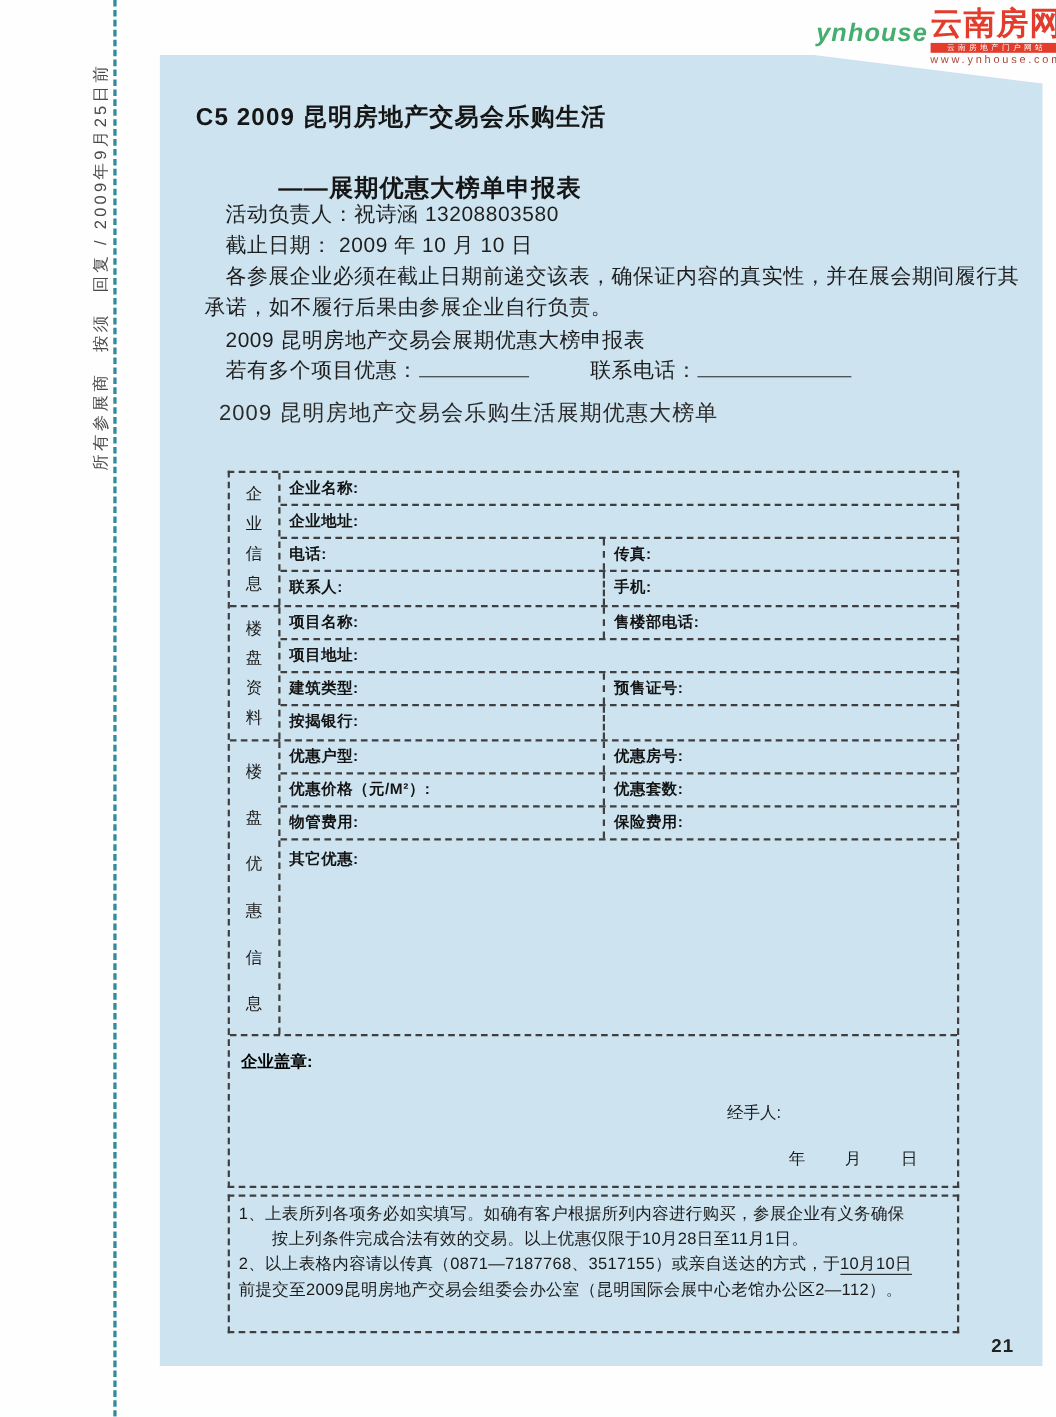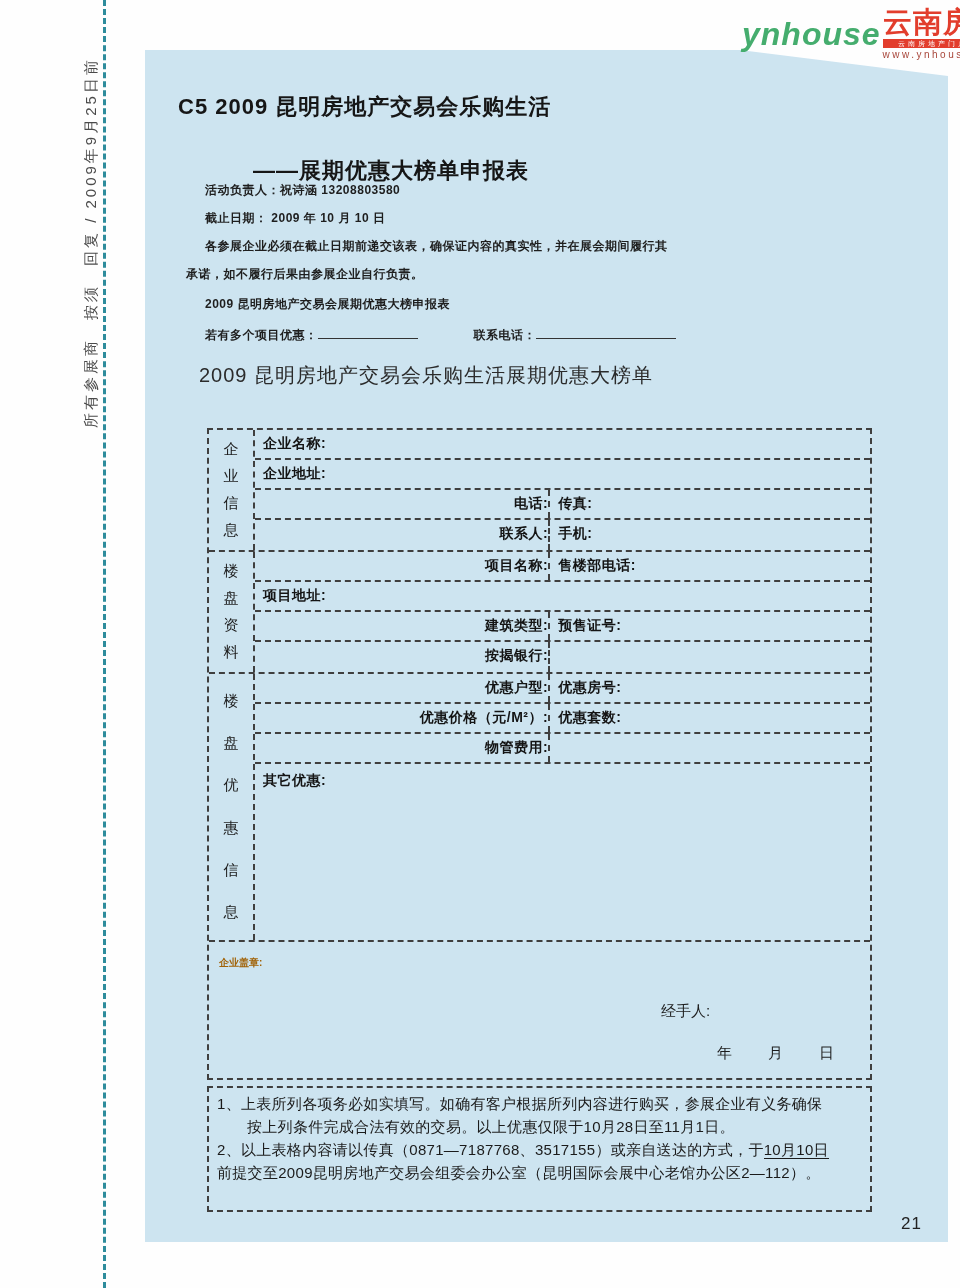--- a/index.html
+++ b/index.html
@@ -16,34 +16,34 @@
     transform-origin:0 0; white-space:nowrap; font-size:15px; letter-spacing:3px;
     color:#4a4a4a; }
 
   
   .card { position:absolute; left:145px; top:50px; width:803px; height:1192px;
     background:#cde4f0;
     clip-path:polygon(0 0,595px 0,803px 26px,803px 1192px,0 1192px); }
 
   
   .logo { position:absolute; left:742px; top:8px; display:flex; align-items:flex-start; }
-  .logo-latin { font-size:32px; font-weight:700; font-style:italic; color:#45ad6e;
+  .logo-latin { font-size:23px; font-weight:700; font-style:italic; color:#45ad6e;
     letter-spacing:1px; line-height:1; margin-top:10px; }
   .logo-right { display:flex; flex-direction:column; align-items:center; margin-left:2px; }
   .logo-cn { font-size:29px; font-weight:900; color:#e23d2c; line-height:1; letter-spacing:1px; }
   .logo-bar { margin-top:2px; background:#e23d2c; color:#ffffff; font-size:7px;
     letter-spacing:3px; line-height:1.3; padding:0 4px; white-space:nowrap; width:100%;
     text-align:center; }
   .logo-url { font-size:10px; color:#a8463a; letter-spacing:2.5px; margin-top:1px; }
 
   .abs { position:absolute; }
   .t1 { left:33px; top:42px; font-size:22px; font-weight:700; letter-spacing:1px; color:#161616; }
   .t2 { left:108px; top:74px; font-size:22px; font-weight:700; letter-spacing:1px; color:#161616;margin-top:32px; }
 
-  .bodyline { font-size:12px; color:#1e1e1e; letter-spacing:0.5px;font-weight:bold; }
+  .bodyline { font-size:19px; color:#1e1e1e; letter-spacing:0.5px; }
   .l-manager  { left:60px; top:132px; }
   .l-deadline { left:60px; top:160px; }
   .l-para1    { left:60px; top:188px; }
   .l-para2    { left:27px; top:216px;margin-left:14px; }
   .l-formname { left:60px; top:246px; }
   .l-contacts { left:60px; top:274px; }
   .blank { display:inline-block; border-bottom:1.5px solid #333; height:15px;
     vertical-align:baseline; }
   .w100 { width:100px; } .w140 { width:140px; }
   .sp56 { margin-left:56px; }
@@ -60,37 +60,37 @@
   .flabel { width:46px; border-right:2px dashed #3f3f3f; display:flex;
     flex-direction:column; justify-content:space-around; align-items:center;
     font-size:15px; color:#1c1c1c; padding:6px 0; }
   .frows { flex:1; display:flex; flex-direction:column; }
   .frow { display:flex; height:30px; line-height:27px; border-bottom:2px dashed #3f3f3f; }
   .frow:last-child { border-bottom:none; }
   .frow.tall { height:176px; line-height:normal; }
   .fcell { font-size:14px; font-weight:600; color:#141414; padding-left:8px;
     letter-spacing:0.5px; }
   .fcell.full { width:100%; }
-  .fcell.l { width:48%; border-right:2px dashed #3f3f3f;text-align:right; }
+  .fcell.l { width:48%; border-right:2px dashed #3f3f3f; }
   .fcell.r { flex:1; }
   .fcell.top { padding-top:8px; }
 
   .stamp-area { position:relative; width:100%; height:100%; }
-  .stamp-label   { position:absolute; left:10px; top:14px; font-size:10px; font-weight:600; color:#a16207; }
+  .stamp-label   { position:absolute; left:10px; top:14px; font-size:15px; font-weight:600; color:#000000; }
   .stamp-handler { position:absolute; left:452px; top:60px; font-size:15px; color:#1c1c1c; }
   .stamp-date    { position:absolute; left:508px; top:102px; font-size:15px; color:#1c1c1c; letter-spacing:2px; }
 
   
   .notes { position:absolute; left:62px; top:1036px; width:665px; height:126px;
     border:2px dashed #3f3f3f; padding:4px 8px 0 8px; font-size:15px; color:#1b1b1b; }
   .notes div { line-height:23px; letter-spacing:0.3px; }
   .indent { padding-left:30px; }
   .uline { border-bottom:1.5px solid #1b1b1b; }
 
-  .pagenum { position:absolute; right:26px; top:1164px; font-size:17px; font-weight:400;
+  .pagenum { position:absolute; right:26px; top:1164px; font-size:17px; font-weight:700;
     color:#222; letter-spacing:1px;margin-left:32px; }
 </style>
 </head>
 <body>
 
 <div class="page">
 
   <div class="fold-divider"></div>
 
   <div class="side-note">所有参展商　按须　回复 / 2009年9月25日前</div>
@@ -177,20 +177,21 @@
           <div class="frow">
               <div class="fcell l">优惠户型:</div>
               <div class="fcell r">优惠房号:</div>
             </div>
           <div class="frow">
               <div class="fcell l">优惠价格（元/M²）:</div>
               <div class="fcell r">优惠套数:</div>
             </div>
           <div class="frow">
               <div class="fcell l">物管费用:</div>
+              <div class="fcell r">保险费用:</div>
             </div>
           <div class="frow tall">
               <div class="fcell full top">其它优惠:</div>
             </div>
         </div>
       </div>
 
       <div class="fsec" style="height:136px;">
         <div class="stamp-area">
           <span class="stamp-label">企业盖章:</span>

